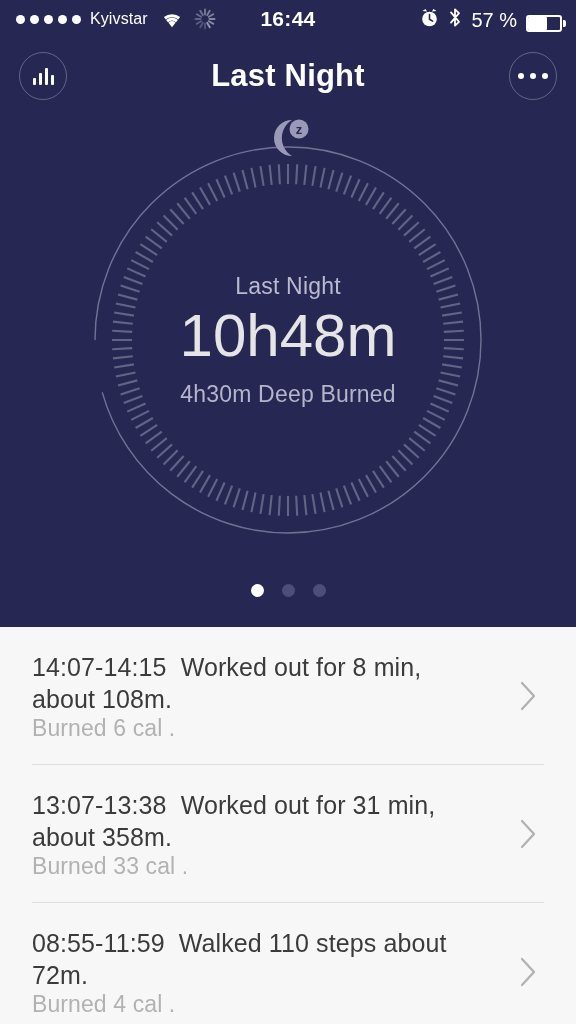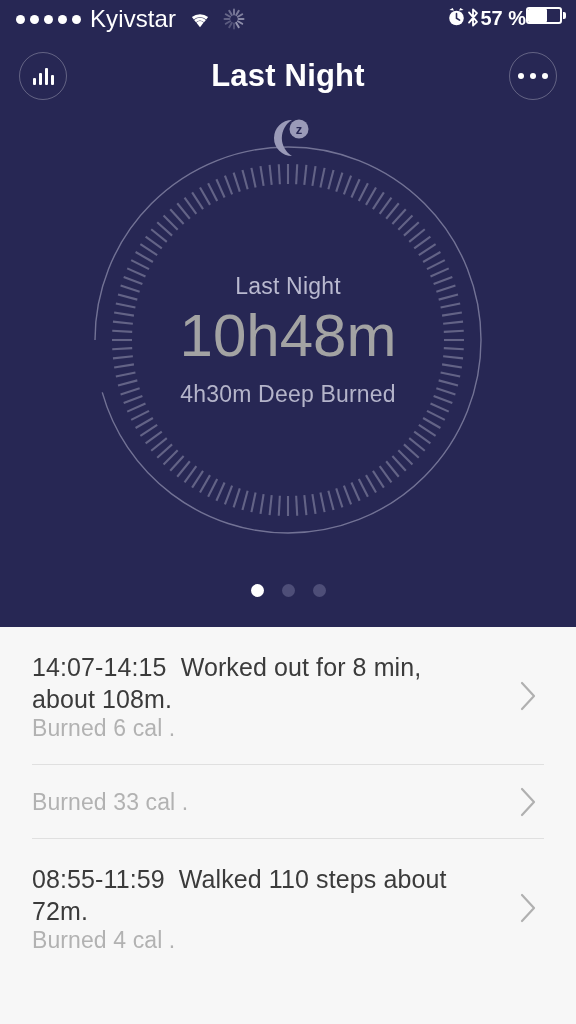--- a/index.html
+++ b/index.html
@@ -19,34 +19,34 @@
   }
 
   
   .statusbar {
     position:absolute; left:0; top:0; width:576px; height:38px;
     display:flex; align-items:center; color:#ffffff;
   }
   .sb-left { display:flex; align-items:center; margin-left:16px; }
   .sig-dots { display:flex; align-items:center; gap:5px; margin-right:9px; }
   .sig-dots i { width:9px; height:9px; border-radius:50%; background:#ffffff; display:block; }
-  .carrier { font-size:24px; letter-spacing:.1px;text-align:right; }
+  .carrier { font-size:16px; letter-spacing:.1px;text-align:right; }
   .wifi { margin-left:12px; display:flex; align-items:flex-end; }
   .spinner { margin-left:12px; position:relative; width:19px; height:19px; }
   .spinner i {
     position:absolute; left:50%; top:50%; width:2px; height:7px;
     background:#9a9ab4; border-radius:1px;
     transform-origin:50% 0%;
   }
   .sb-center {
     position:absolute; left:0; right:0; text-align:center;
     font-size:21px; font-weight:bold; letter-spacing:.3px;
   }
   .sb-right {
-    margin-left:auto; margin-right:14px; display:flex; align-items:flex-start; font-weight:bold;
+    margin-left:auto; margin-right:14px; display:flex; align-items:flex-end; gap:9px;
   }
   .batt-pct { font-size:20px; }
   .battery { position:relative; width:36px; height:17px; }
   .battery .shell {
     position:absolute; inset:0; border:2px solid #ffffff; border-radius:3px;
   }
   .battery .fill {
     position:absolute; left:2px; top:2px; bottom:2px; width:57%;
     background:#ffffff; border-radius:1px;
   }
@@ -81,21 +81,21 @@
   .dial { position:absolute; left:88px; top:140px; width:400px; height:400px; }
   .dial svg { display:block; }
   .moon { position:absolute; left:50%; top:-24px; transform:translateX(-50%); }
 
   .dial-text {
     position:absolute; left:0; right:0; top:50%; transform:translateY(-50%);
     text-align:center;
   }
   .dial-label { color:#b9b9cf; font-size:23px; letter-spacing:.2px; }
   .dial-value {
-    color:#a3a3a3; font-size:60px; font-weight:300; letter-spacing:0;
+    color:#e5e5e5; font-size:60px; font-weight:300; letter-spacing:0;
     margin-top:4px; line-height:1.05;
   }
   .dial-sub { color:#b4b4ca; font-size:23px; margin-top:14px; letter-spacing:.2px; }
 
   
   .pagedots {
     position:absolute; left:0; right:0; top:584px;
     display:flex; justify-content:center; align-items:center; gap:18px;
   }
   .pagedots i { width:13px; height:13px; border-radius:50%; display:block; background:#4e4e78; }
@@ -151,20 +151,21 @@
             <i style="transform: translate(-50%, 0px) rotate(120deg) translateY(3.5px); opacity: 0.57;"></i>
             <i style="transform: translate(-50%, 0px) rotate(150deg) translateY(3.5px); opacity: 0.62;"></i>
             <i style="transform: translate(-50%, 0px) rotate(180deg) translateY(3.5px); opacity: 0.68;"></i>
             <i style="transform: translate(-50%, 0px) rotate(210deg) translateY(3.5px); opacity: 0.73;"></i>
             <i style="transform: translate(-50%, 0px) rotate(240deg) translateY(3.5px); opacity: 0.78;"></i>
             <i style="transform: translate(-50%, 0px) rotate(270deg) translateY(3.5px); opacity: 0.84;"></i>
             <i style="transform: translate(-50%, 0px) rotate(300deg) translateY(3.5px); opacity: 0.89;"></i>
             <i style="transform: translate(-50%, 0px) rotate(330deg) translateY(3.5px); opacity: 0.95;"></i>
           </span>
       </div>
+      <div class="sb-center">16:44</div>
       <div class="sb-right">
         <span>
           <svg width="19" height="20" viewBox="0 0 19 20">
             <circle cx="9.5" cy="11" r="7.3" fill="#fff"></circle>
             <path d="M9.5 6.6v4.6l3.1 1.9" stroke="#272754" stroke-width="1.6" fill="none" stroke-linecap="round"></path>
             <path d="M2.4 3.1 5.6 1 7 3.4z" fill="#fff"></path>
             <path d="M16.6 3.1 13.4 1 12 3.4z" fill="#fff"></path>
           </svg>
         </span>
         <span>
@@ -350,20 +351,21 @@
 
   <div class="list" id="list">
       <div class="row">
         <div class="row-main"><span class="row-time">14:07-14:15</span><span>&nbsp;&nbsp;Worked out for 8 min, about 108m.</span></div>
         <div class="row-sub">Burned 6 cal .</div>
         <span class="chev"><svg width="20" height="34" viewBox="0 0 20 34">
             <path d="M4 4 L16 17 L4 30" stroke="#b0b0b0" stroke-width="2.2" fill="none" stroke-linecap="round" stroke-linejoin="round"></path>
           </svg></span>
       </div>
       <div class="row">
+        <div class="row-main"><span class="row-time">13:07-13:38</span><span>&nbsp;&nbsp;Worked out for 31 min, about 358m.</span></div>
         <div class="row-sub">Burned 33 cal .</div>
         <span class="chev"><svg width="20" height="34" viewBox="0 0 20 34">
             <path d="M4 4 L16 17 L4 30" stroke="#b0b0b0" stroke-width="2.2" fill="none" stroke-linecap="round" stroke-linejoin="round"></path>
           </svg></span>
       </div>
       <div class="row">
         <div class="row-main"><span class="row-time">08:55-11:59</span><span>&nbsp;&nbsp;Walked 110 steps about 72m.</span></div>
         <div class="row-sub">Burned 4 cal .</div>
         <span class="chev"><svg width="20" height="34" viewBox="0 0 20 34">
             <path d="M4 4 L16 17 L4 30" stroke="#b0b0b0" stroke-width="2.2" fill="none" stroke-linecap="round" stroke-linejoin="round"></path>

